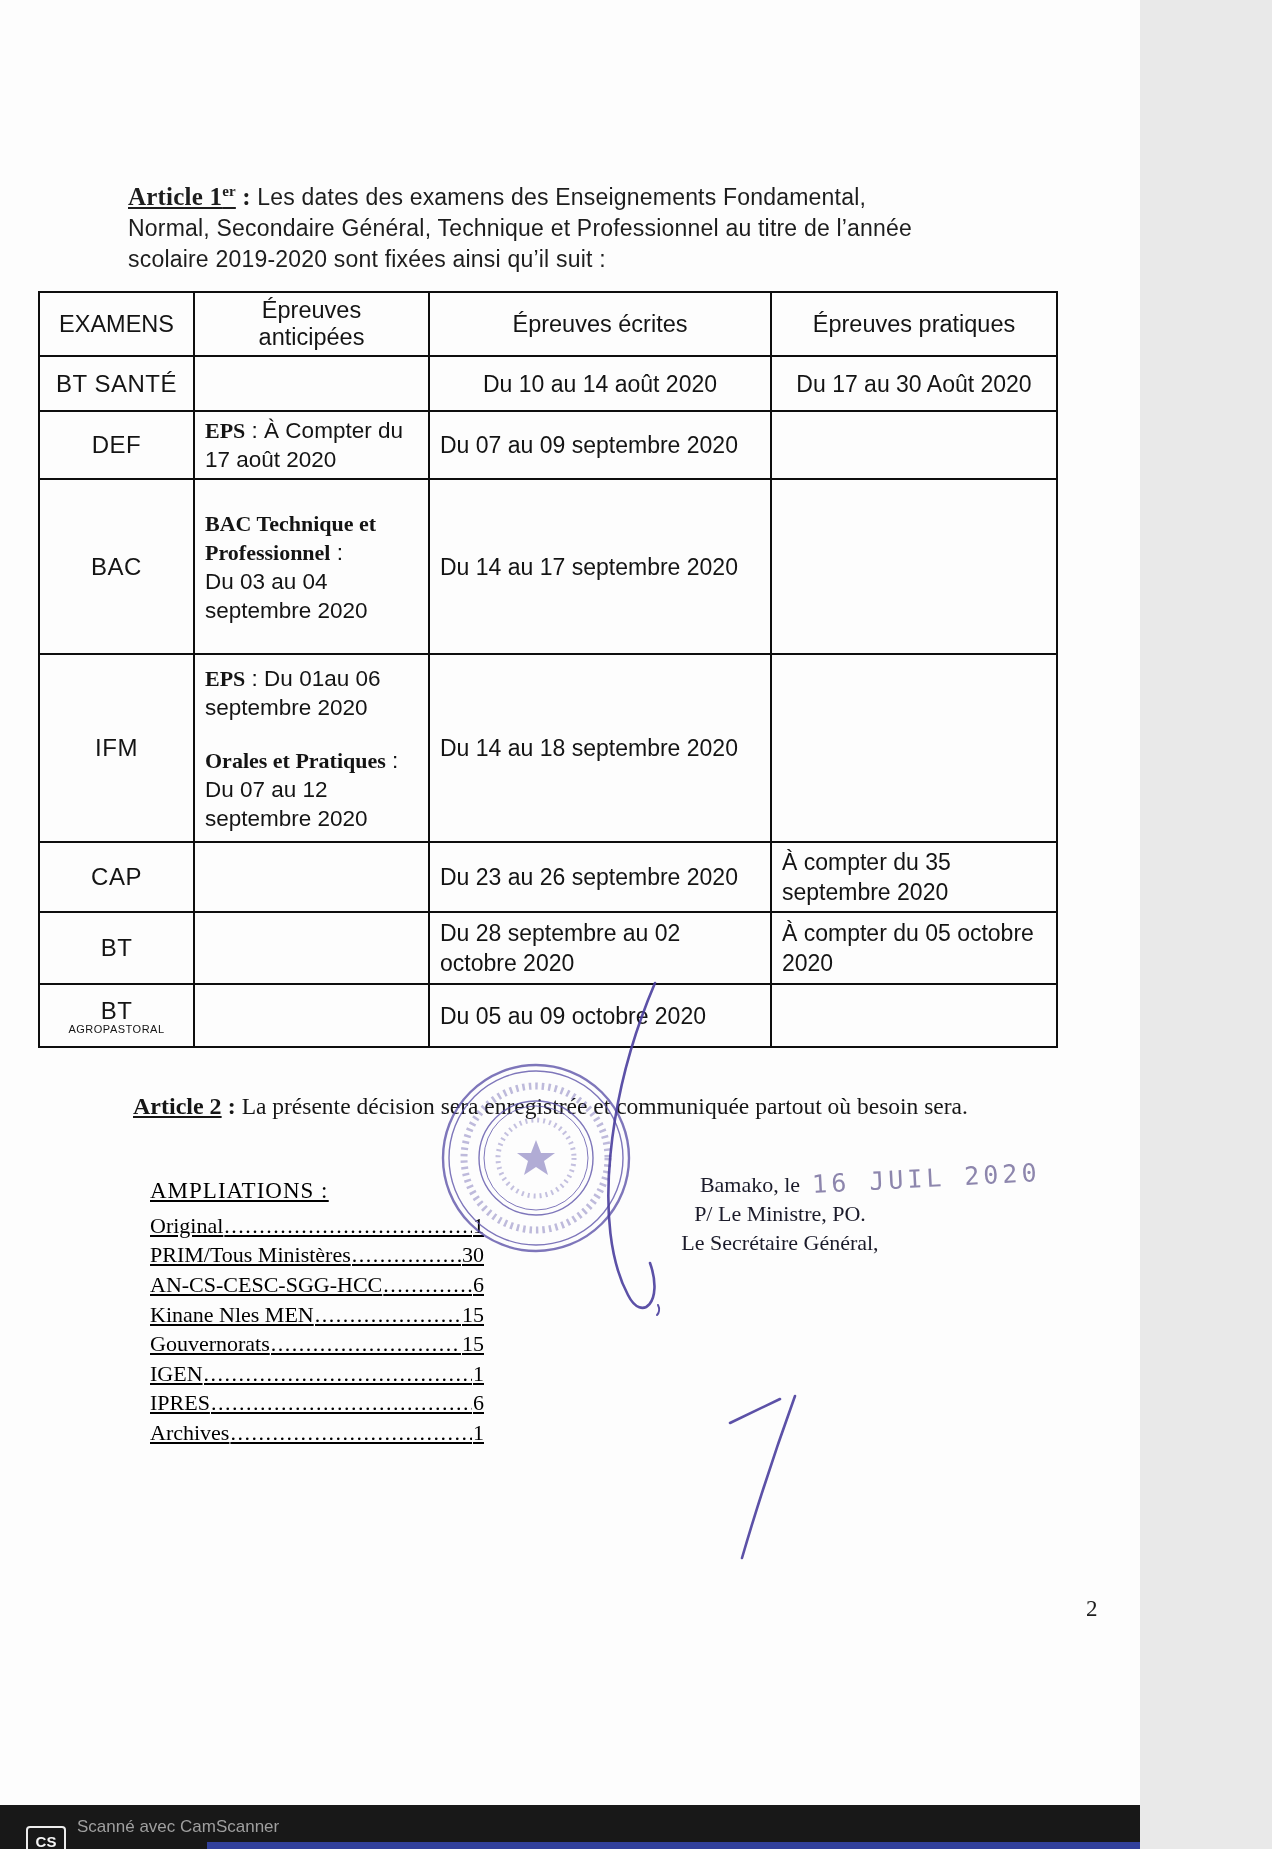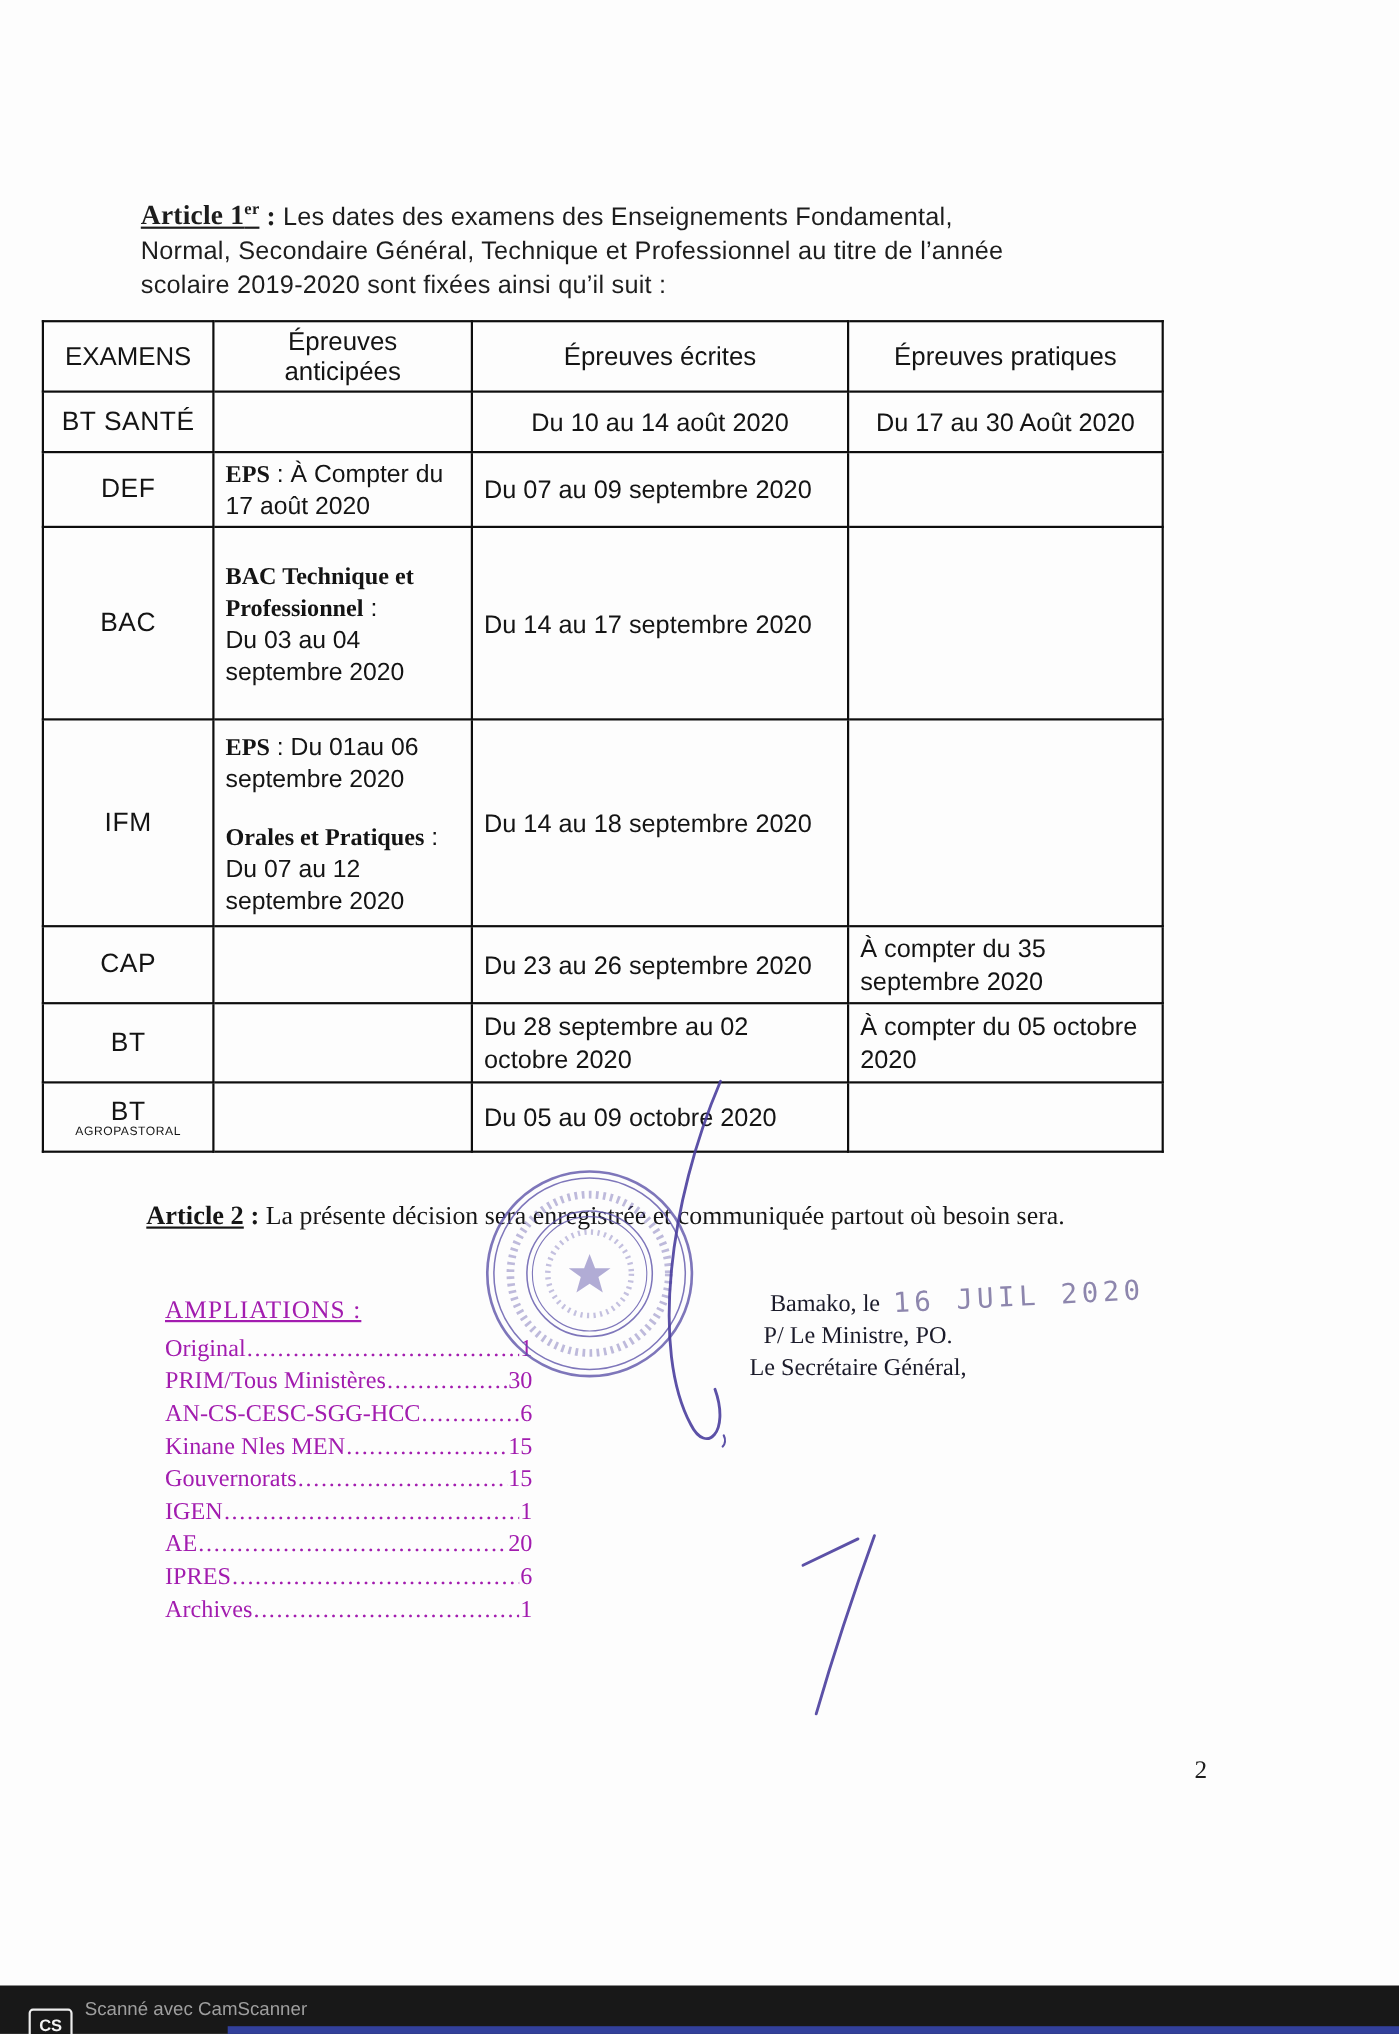--- a/index.html
+++ b/index.html
@@ -1,16 +1,16 @@
 <!DOCTYPE html>
 <html><head>
 <meta charset="utf-8">
 <style>
   html,body{margin:0;padding:0;background:#e9e9e9;}
-  .page{position:relative;width:1272px;height:1849px;background:#fdfdfd;overflow:hidden;
+  .page{position:relative;width:1140px;height:1849px;background:#fdfdfd;overflow:hidden;
         font-family:"Liberation Sans",sans-serif;color:#1d1d1d;}
 
   
   .art1{position:absolute;left:128px;top:153px;width:822px;font-size:23px;line-height:31px;letter-spacing:.2px;}
   .art-label{font-family:"Liberation Serif",serif;font-weight:bold;font-size:25px;text-decoration:underline;}
   .art-label sup{font-size:15px;}
   .art-colon{font-family:"Liberation Serif",serif;font-weight:bold;font-size:25px;}
 
   
   .exam-table{position:absolute;left:38px;top:291px;width:1018px;border-collapse:collapse;
@@ -32,21 +32,21 @@
   .center{text-align:center;padding-left:4px;}
 
   
   .art2{position:absolute;left:133px;top:1066px;width:850px;font-family:"Liberation Serif",serif;
         font-size:23.5px;line-height:33px;padding-left:132px;text-indent:-132px;color:#161616;}
   .art2 .art-label{font-size:24px;}
   .art2 .art-colon{font-size:24px;}
 
   
   .amp{position:absolute;left:150px;top:1178px;width:334px;font-family:"Liberation Serif",serif;
-       font-size:22px;color:#a21caf;}
+       font-size:22px;color:#000000;text-decoration:underline;}
   .amp-head{text-decoration:underline;font-size:23px;letter-spacing:1px;margin-bottom:7px;}
   .amp-row{display:flex;align-items:center;height:29.6px;}
   .amp-name{white-space:nowrap;}
   .amp-dots{flex:1;overflow:hidden;white-space:nowrap;letter-spacing:1.5px;margin:0 1px;}
   .amp-dots::after{content:"................................................................";}
 
   
   .sig-head{position:absolute;left:652px;top:1170px;width:256px;text-align:center;
             font-family:"Liberation Serif",serif;font-size:22px;line-height:29px;color:#1b1b2a;}
   .sig-place{display:block;margin-right:60px;}
@@ -182,25 +182,20 @@
         <span class="amp-name">Gouvernorats</span>
         <span class="amp-dots"></span>
         <span class="amp-num">15</span>
       </div>
     <div class="amp-row">
         <span class="amp-name">IGEN</span>
         <span class="amp-dots"></span>
         <span class="amp-num">1</span>
       </div>
     <div class="amp-row">
-        <span class="amp-name">AE</span>
-        <span class="amp-dots"></span>
-        <span class="amp-num">20</span>
-      </div>
-    <div class="amp-row">
         <span class="amp-name">IPRES</span>
         <span class="amp-dots"></span>
         <span class="amp-num">6</span>
       </div>
     <div class="amp-row">
         <span class="amp-name">Archives</span>
         <span class="amp-dots"></span>
         <span class="amp-num">1</span>
       </div>
   </div>

